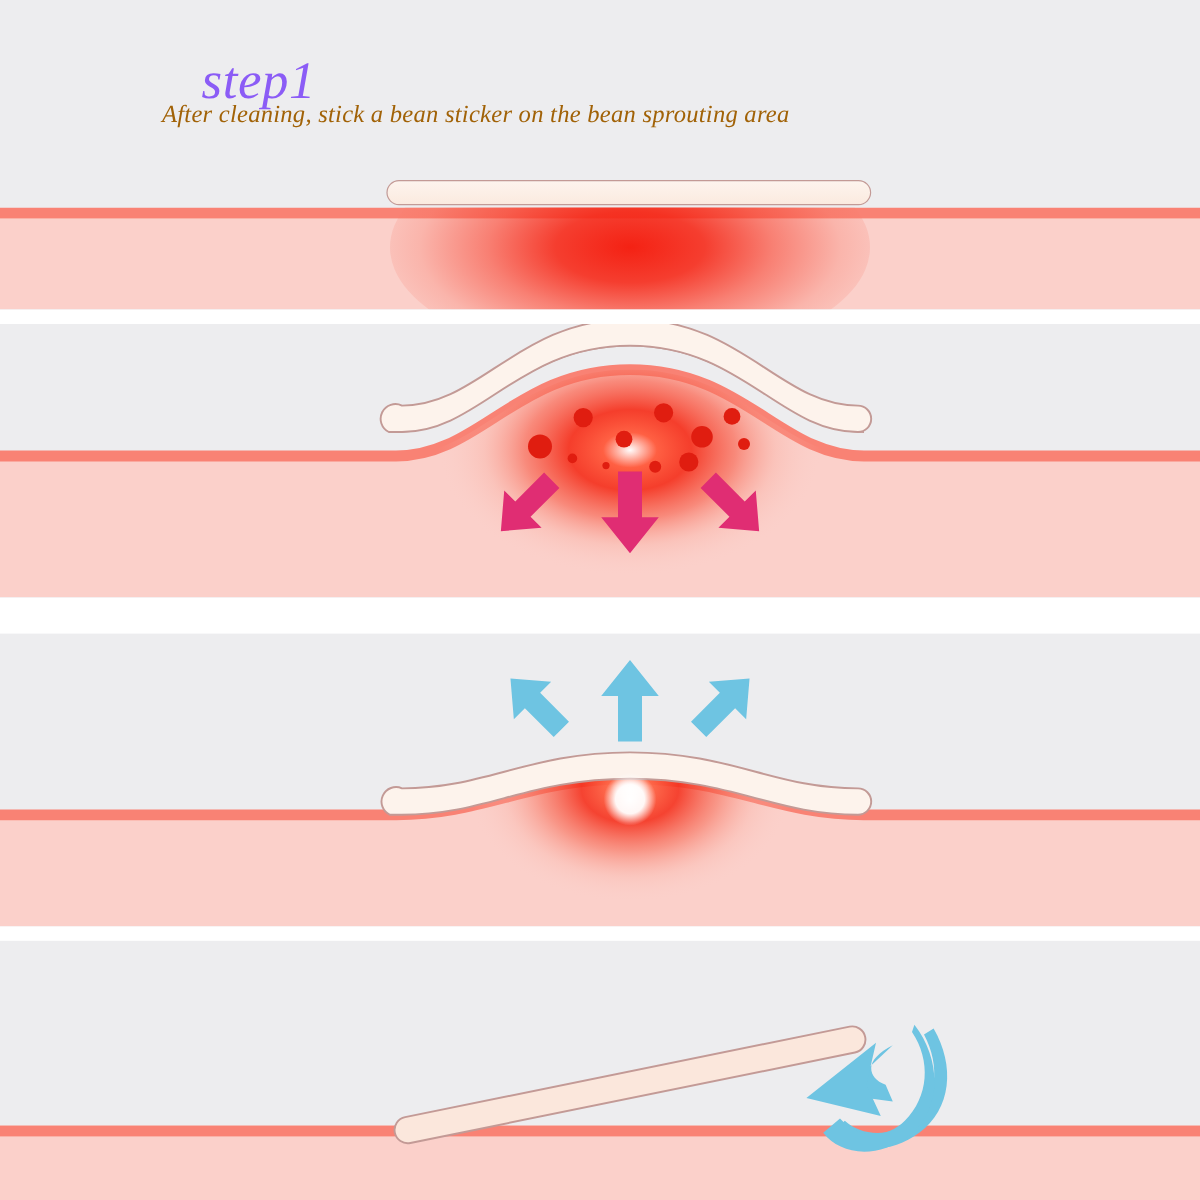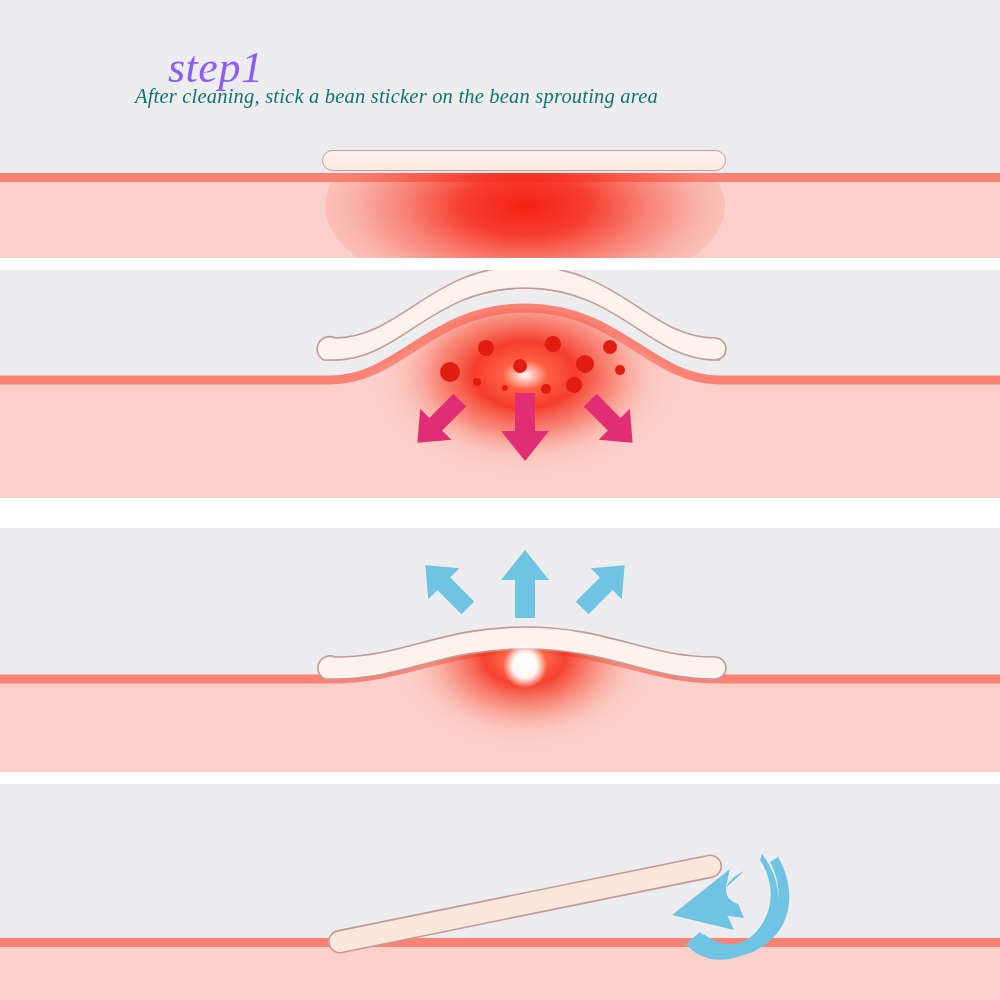--- a/index.html
+++ b/index.html
@@ -40,21 +40,21 @@
     font-style: italic;
     font-size: 44px;
     color: #8b5cf6;
     letter-spacing: 0.5px;
     white-space: nowrap;
   }
   .step-caption {
     position: absolute;
     font-size: 20.5px;
     font-style: italic;
-    color: #0f766e;
+    color: #a16207;
     white-space: nowrap;
     letter-spacing: 0.2px;
   }
 
   #p1-title   { left: 168px; top: 42px; }
   #p1-caption { left: 135px; top: 85px; }
 
   
   .skin {
     position: absolute;

